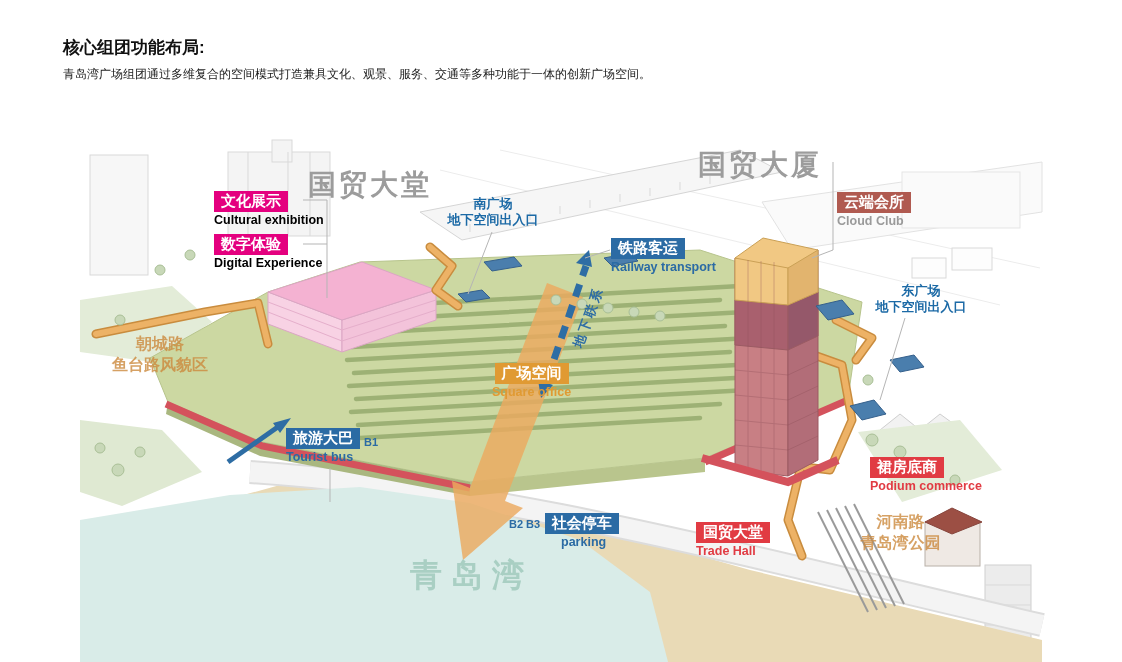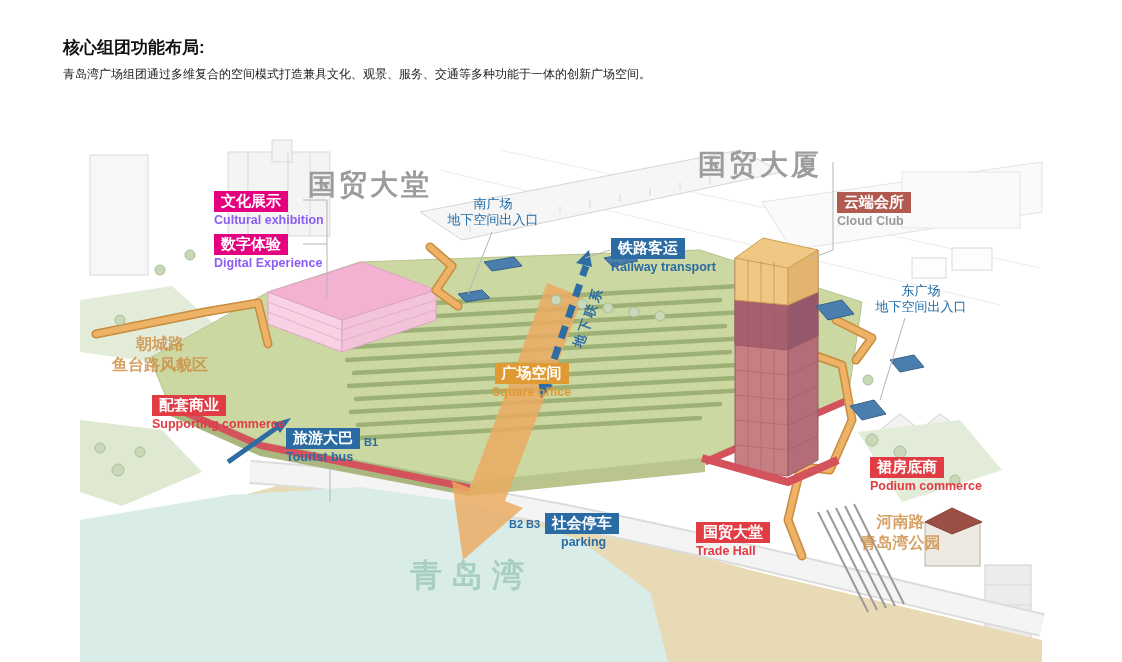--- a/index.html
+++ b/index.html
@@ -15,25 +15,25 @@
 
   .lab{position:absolute;line-height:1.1;white-space:nowrap;}
   .tag{display:inline-block;padding:2px 7px;color:#fff;font-weight:bold;font-size:15px;}
   .tag-pink{background:#e4007f}
   .tag-blue{background:#2b6ba4}
   .tag-orange{background:#e09a33}
   .tag-brick{background:#b05a50}
   .tag-brick2{background:#a84a40}
   .tag-red{background:#e13b43}
   .en{display:block;font-size:12.5px;font-weight:bold;margin-top:2px;}
-  .en-pink{color:#8b5cf6}.en-blue{color:#2b6ba4}.en-orange{color:#e09a33}
+  .en-pink{color:#000000}.en-blue{color:#2b6ba4}.en-orange{color:#e09a33}
   .en-gray{color:#9a9a9a}.en-brick{color:#a84a40}.en-red{color:#e13b43}
   .big-gray{font-size:28px;font-weight:bold;color:#9c9c9c;letter-spacing:3px;}
   .bay{font-size:32px;font-weight:bold;color:#a9cfc3;letter-spacing:9px;}
-  .blue-note{color:#1c6aa6;font-weight:normal;font-size:13px;line-height:1.25;}
+  .blue-note{color:#1c6aa6;font-weight:bold;font-size:13px;line-height:1.25;}
   .road-note{color:#cc8a3e;font-weight:bold;font-size:16px;line-height:1.3;opacity:.8;}
   .lvl{color:#2b6ba4;font-weight:bold;font-size:11px;}
   .bus-lvl{margin-left:4px;vertical-align:bottom;}
   .parking-en{margin-left:52px;}
   .underlink{color:#2e6da4;font-weight:bold;font-size:13px;letter-spacing:3px;
              transform:rotate(-70deg);transform-origin:0 50%;}
 
   
   .pos-cultural{left:214px;top:81px}
   .pos-digital{left:214px;top:124px}
@@ -278,24 +278,20 @@
       <span class="tag tag-brick">云端会所</span>
       <span class="en en-gray">Cloud Club</span>
     </div>
 
 
     <div class="lab pos-east blue-note">
       <div>东广场</div>
       <div>地下空间出入口</div>
     </div>
 
-    <div class="lab pos-support">
-      <span class="tag tag-red">配套商业</span>
-      <span class="en en-red">Supporting commerce</span>
-    </div>
 
     <div class="lab pos-bus">
       <span class="tag tag-blue">旅游大巴</span><span class="lvl bus-lvl">B1</span>
       <span class="en en-blue">Tourist bus</span>
     </div>
 
     <div class="lab pos-square">
       <span class="tag tag-orange">广场空间</span>
       <span class="en en-orange">Square office</span>
     </div>

